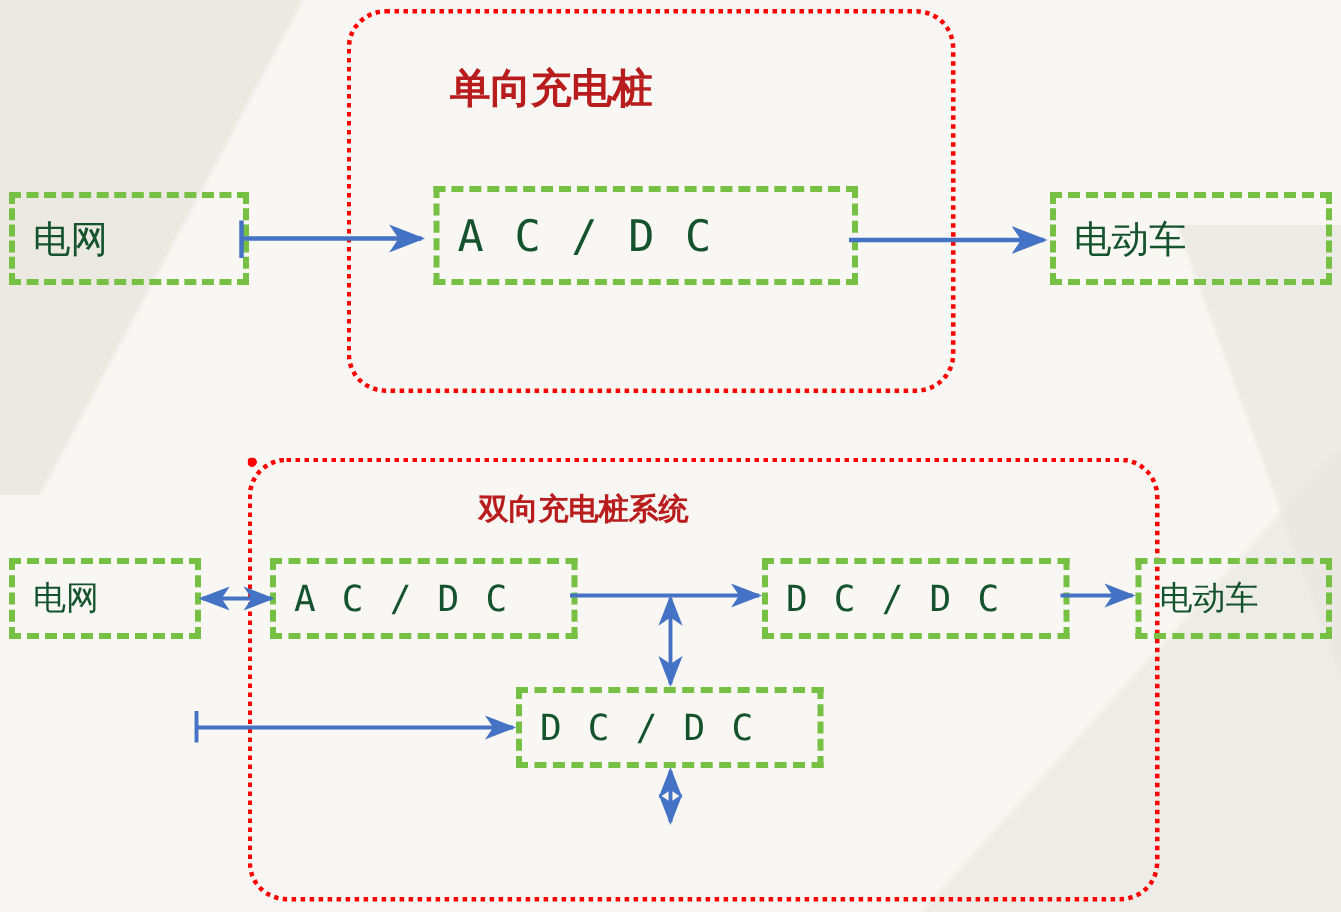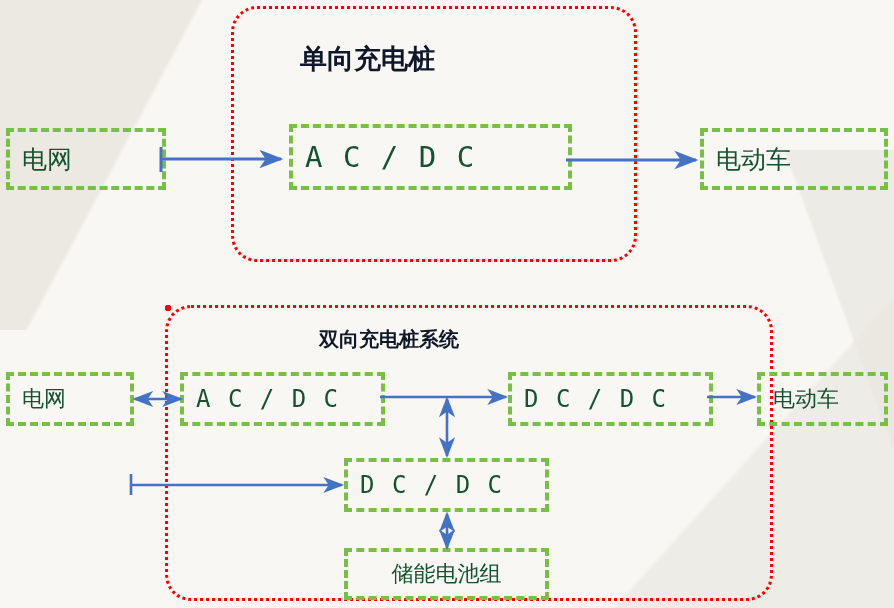--- a/index.html
+++ b/index.html
@@ -110,21 +110,21 @@
     font-family: "DejaVu Sans Mono", "Liberation Mono", monospace;
     font-size: 24px;
     letter-spacing: 1.5px;
   }
 
   
   .section-title {
     position: absolute;
     font-family: Liberation Mono, monospace;
     font-weight: bold;
-    color: #0f172a;
+    color: #b91c1c;
     white-space: nowrap;
   }
   #title-unidirectional { font-size: 27px; }
   #title-bidirectional  { font-size: 20px; }
 
   
   #arrow-layer {
     position: absolute;
     inset: 0;
     pointer-events: none;
@@ -177,23 +177,20 @@
 
   <div class="green-box" style="left:757px; top:372px; width:131px; height:54px;">
     <span class="box-label label-cn-sm">电动车</span>
   </div>
 
 
   <div class="green-box" style="left:344px; top:458px; width:205px; height:54px;">
     <span class="box-label label-lat-sm">D C / D C</span>
   </div>
 
-  <div class="green-box center" style="left:344px; top:548px; width:205px; height:52px;">
-    <span class="box-label label-cn-sm">储能电池组</span>
-  </div>
 
   <svg id="arrow-layer" width="894" height="608" viewBox="0 0 894 608">
     <defs>
       <marker id="ah" markerWidth="9" markerHeight="9" refX="7.2" refY="3.2" orient="auto" markerUnits="strokeWidth">
         <path d="M0,0.1 L8,3.2 L0,6.3 L2.1,3.2 z" fill="#4472c4"></path>
       </marker>
       <marker id="ah-start" markerWidth="9" markerHeight="9" refX="1" refY="3.2" orient="auto" markerUnits="strokeWidth">
         <path d="M8,0.1 L0,3.2 L8,6.3 L5.9,3.2 z" fill="#4472c4"></path>
       </marker>
     </defs>

